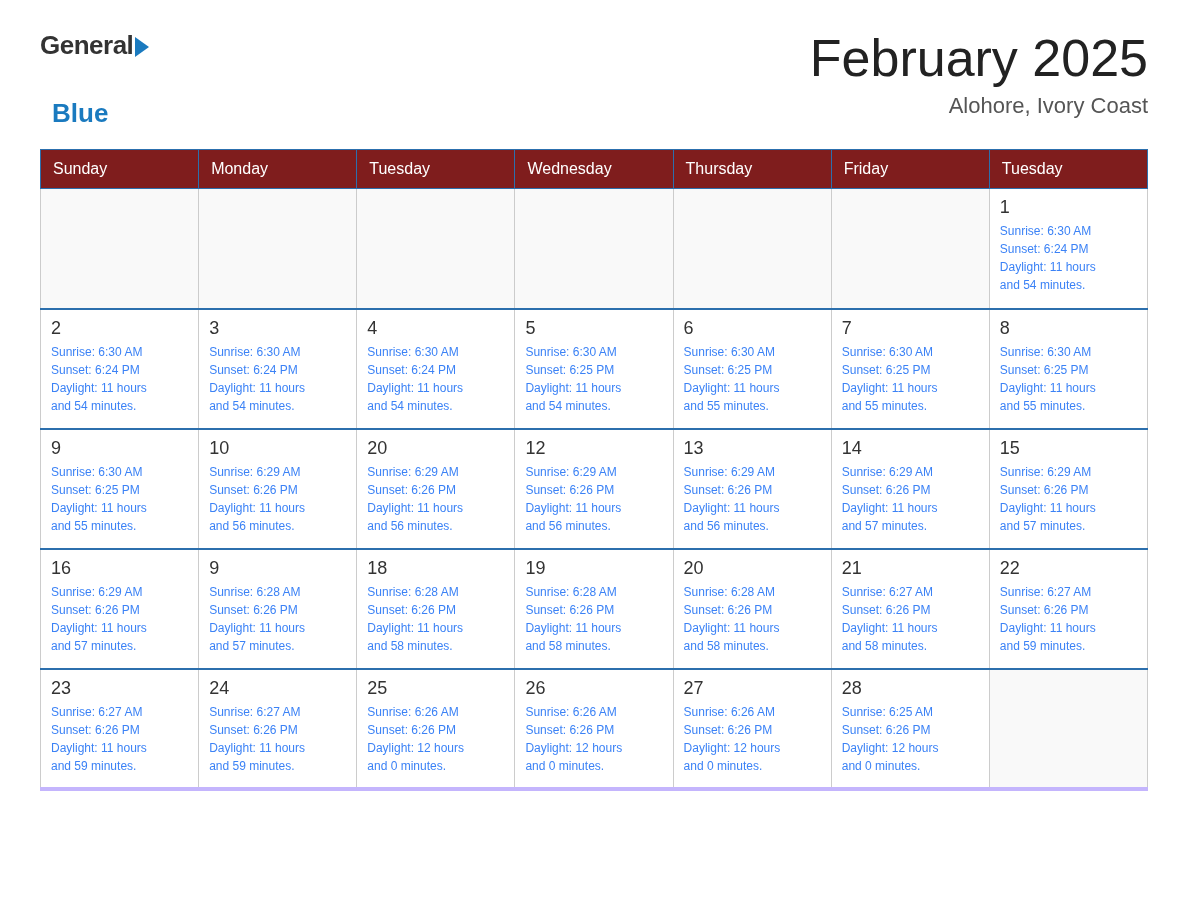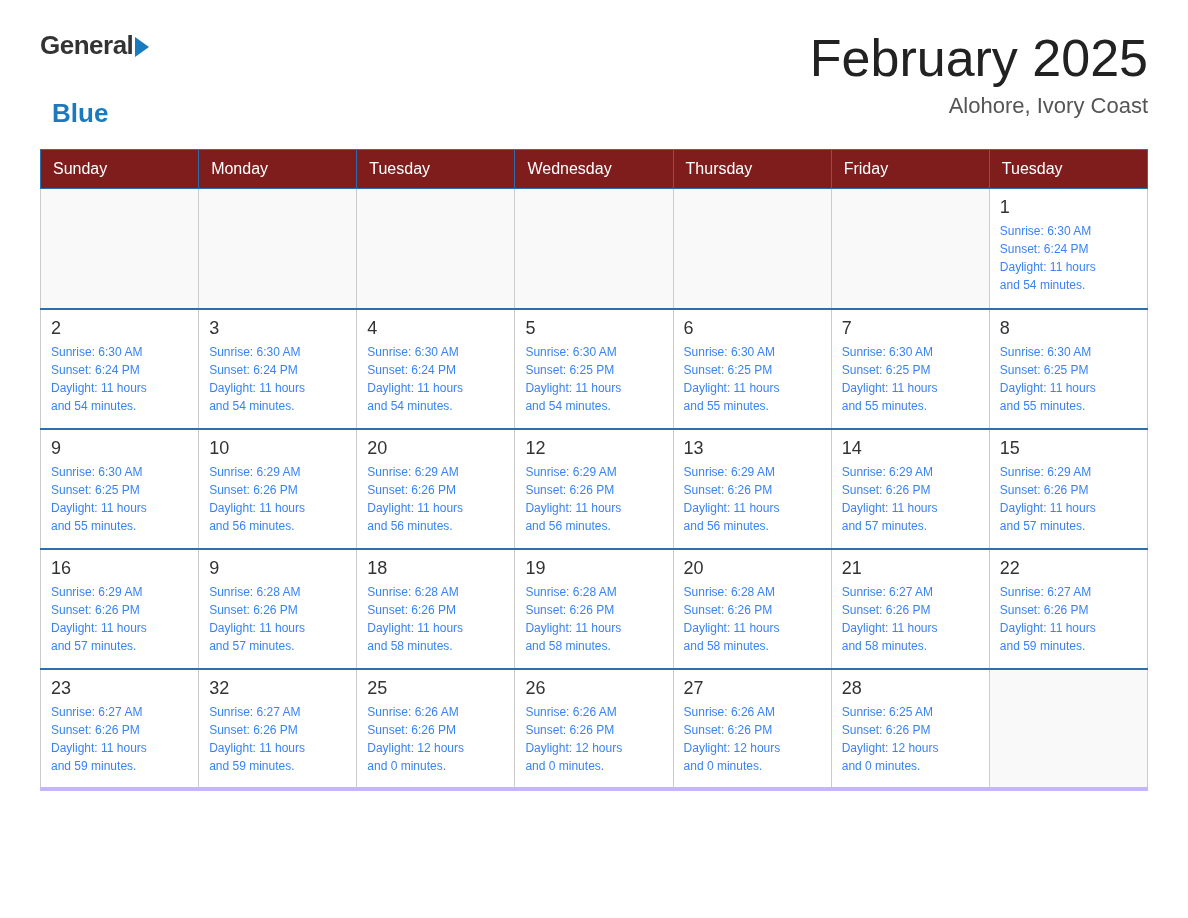--- a/index.html
+++ b/index.html
@@ -238,21 +238,21 @@
           <div class="day-number">22</div>
           <div class="day-info">Sunrise: 6:27 AM<br>Sunset: 6:26 PM<br>Daylight: 11 hours<br>and 59 minutes.</div>
         </td>
       </tr>
       <tr>
         <td>
           <div class="day-number">23</div>
           <div class="day-info">Sunrise: 6:27 AM<br>Sunset: 6:26 PM<br>Daylight: 11 hours<br>and 59 minutes.</div>
         </td>
         <td>
-          <div class="day-number">32</div>
+          <div class="day-number">24</div>
           <div class="day-info">Sunrise: 6:27 AM<br>Sunset: 6:26 PM<br>Daylight: 11 hours<br>and 59 minutes.</div>
         </td>
         <td>
           <div class="day-number">25</div>
           <div class="day-info">Sunrise: 6:26 AM<br>Sunset: 6:26 PM<br>Daylight: 12 hours<br>and 0 minutes.</div>
         </td>
         <td>
           <div class="day-number">26</div>
           <div class="day-info">Sunrise: 6:26 AM<br>Sunset: 6:26 PM<br>Daylight: 12 hours<br>and 0 minutes.</div>
         </td>

